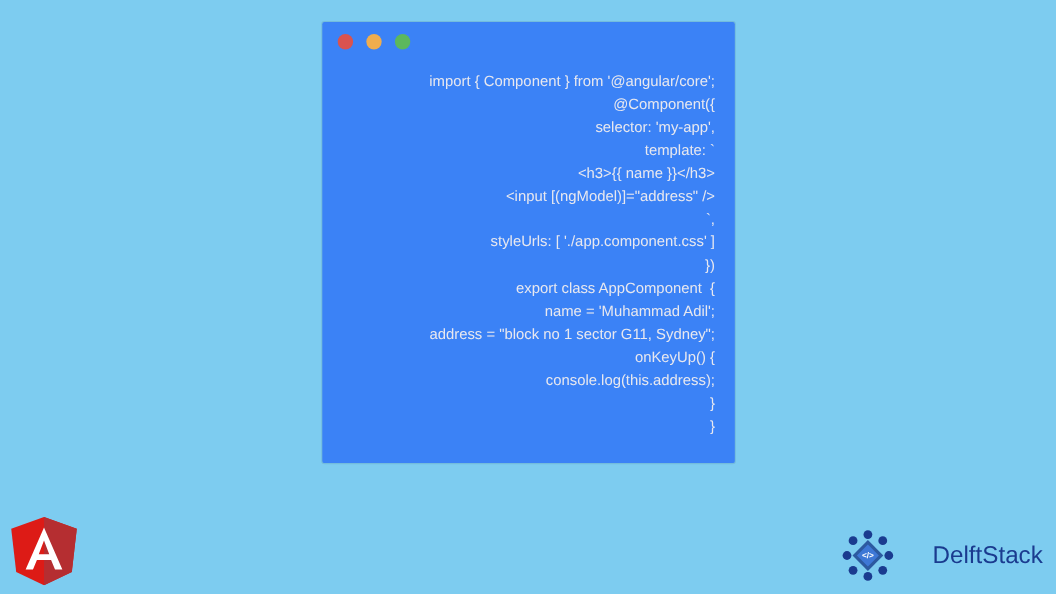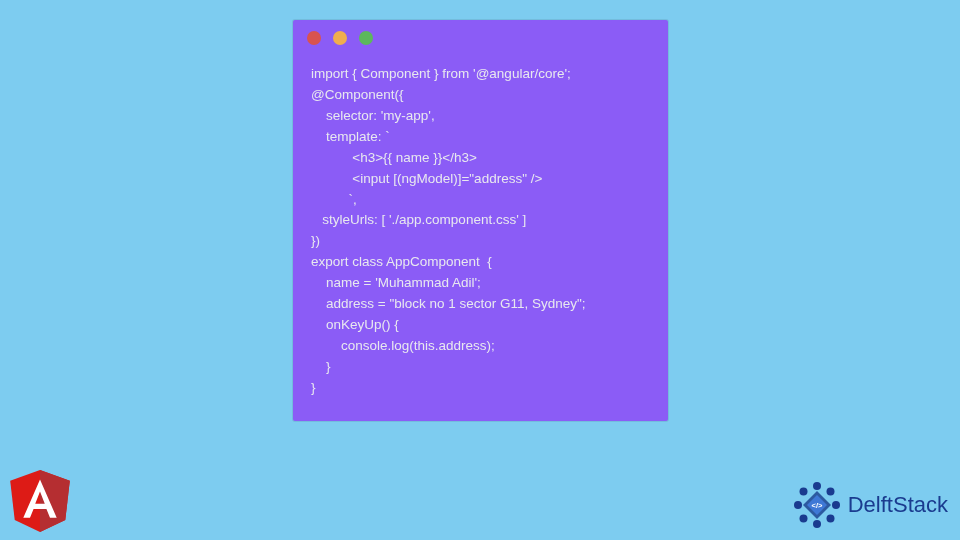--- a/index.html
+++ b/index.html
@@ -9,23 +9,24 @@
     background: #7dccf0;
     position: relative;
     font-family: -apple-system, BlinkMacSystemFont, "Segoe UI", Helvetica, Arial, sans-serif;
     overflow: hidden;
   }
   .code-window {
     position: absolute;
     left: 293px;
     top: 20px;
     width: 375px;
-    background: #8b5cf6;
+    background: #3b82f6;
     border-radius: 2px;
     box-shadow: 0 0 0 1px rgba(0,0,0,0.08);
+    text-align: right;
   }
   .titlebar {
     height: 36px;
     display: flex;
     align-items: center;
     padding-left: 14px;
     gap: 12px;
   }
   .dot {
     width: 14px;
@@ -60,20 +61,21 @@
   }
   .delftstack-icon {
     width: 50px;
     height: 50px;
   }
   .delftstack-text {
     color: #1a3b8f;
     font-size: 22px;
     font-weight: 500;
     font-family: "Segoe UI", Arial, sans-serif;
+    margin-left: 28px;
   }
 </style>
 </head>
 <body>
 
 <div class="code-window">
   <div class="titlebar">
     <span class="dot dot-red"></span>
     <span class="dot dot-yellow"></span>
     <span class="dot dot-green"></span>

